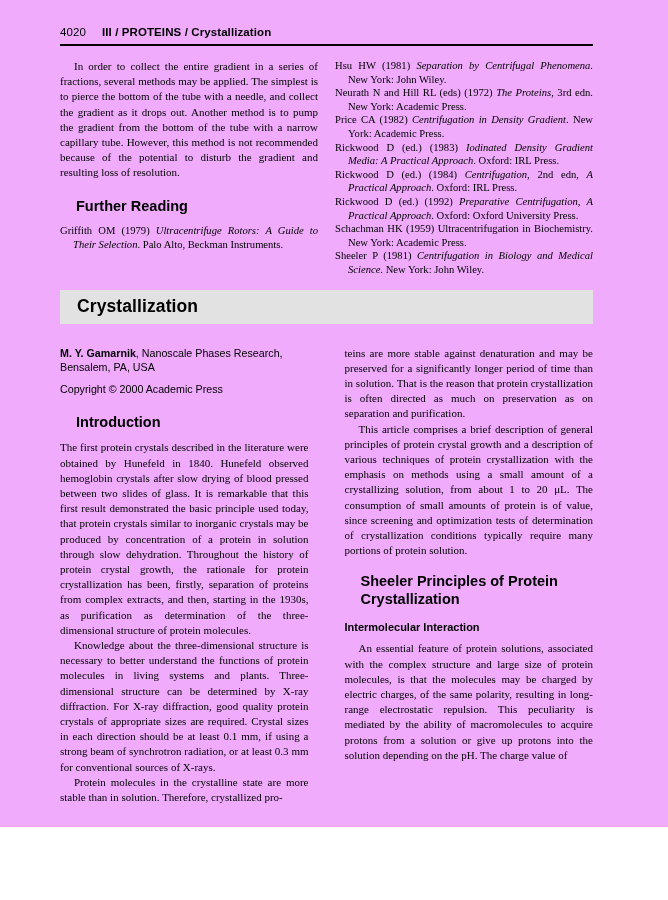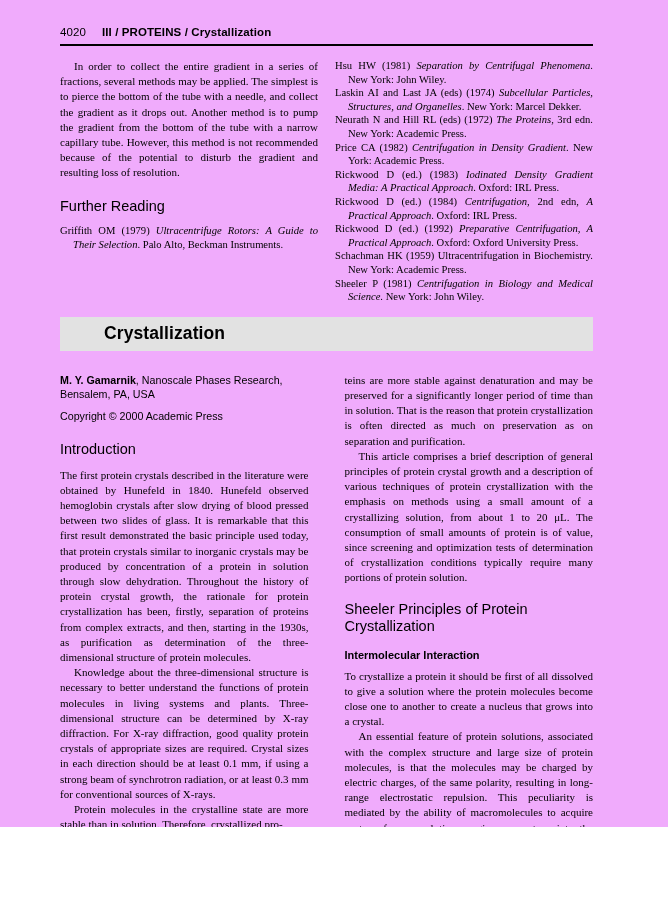--- a/index.html
+++ b/index.html
@@ -35,42 +35,41 @@
   .indent { text-indent: 14px; }
 
   .sans { font-family: "Liberation Sans", sans-serif; }
   .see-also {
     font-size: 10.7px; line-height: 14.2px;
     text-align: justify;
     margin-top: 14px;
   }
   .heading {
     font-family: "Liberation Sans", sans-serif;
-    font-weight: 400; font-size: 14.5px; line-height: 17.5px;
-    margin: 17px 0 9px 0;
+    font-weight: 700; font-size: 14.5px; line-height: 17.5px;
+    margin: 17px 0 9px 16px;
   }
   .ref {
     font-size: 10.6px; line-height: 13.6px;
     padding-left: 13px; text-indent: -13px;
     text-align: justify;
   }
   .top-section { margin-top: 13px; justify-content: space-between; }
 
   .title-band {
     background: #e2e2e2;
     height: 34px;
     display: flex; align-items: center;
     padding-left: 17px;
     margin-top: 13px;
   }
   .title-band h1 {
     font-family: "Liberation Sans", sans-serif;
     font-size: 17.5px; font-weight: 700;
     letter-spacing: .1px;
-    margin-left: 27px;
   }
 
   .article-body { margin-top: 22px; gap: 36px; }
   .author { font-size: 10.7px; line-height: 14.2px; }
   .copyright { font-size: 10.7px; margin-top: 9px; }
   .intro-heading { margin-top: 19px; }
   .subheading {
     font-family: "Liberation Sans", sans-serif;
     font-weight: 700; font-size: 11px;
     margin: 13px 0 8px 0;
@@ -88,21 +87,20 @@
   <div class="rule"></div>
 
   <section class="two-col top-section">
     <div class="col">
       <p class="serif indent">In order to collect the entire gradient in a series of fractions, several methods may be applied. The simplest is to pierce the bottom of the tube with a needle, and collect the gradient as it drops out. Another method is to pump the gradient from the bottom of the tube with a narrow capillary tube. However, this method is not recommended because of the potential to disturb the gradient and resulting loss of resolution.</p>
       <h2 class="heading">Further Reading</h2>
       <p class="serif ref"><span>Griffith OM (1979) </span><span style="font-style: italic;">Ultracentrifuge Rotors: A Guide to Their Selection</span><span>. Palo Alto, Beckman Instruments.</span></p>
     </div>
     <div class="col">
       <p class="serif ref"><span>Hsu HW (1981) </span><span style="font-style: italic;">Separation by Centrifugal Phenomena</span><span>. New York: John Wiley.</span></p>
-      <p class="serif ref"><span>Laskin AI and Last JA (eds) (1974) </span><span style="font-style: italic;">Subcellular Particles, Structures, and Organelles</span><span>. New York: Marcel Dekker.</span></p>
       <p class="serif ref"><span>Neurath N and Hill RL (eds) (1972) </span><span style="font-style: italic;">The Proteins</span><span>, 3rd edn. New York: Academic Press.</span></p>
       <p class="serif ref"><span>Price CA (1982) </span><span style="font-style: italic;">Centrifugation in Density Gradient</span><span>. New York: Academic Press.</span></p>
       <p class="serif ref"><span>Rickwood D (ed.) (1983) </span><span style="font-style: italic;">Iodinated Density Gradient Media: A Practical Approach</span><span>. Oxford: IRL Press.</span></p>
       <p class="serif ref"><span>Rickwood D (ed.) (1984) </span><span style="font-style: italic;">Centrifugation</span><span>, 2nd edn, </span><span style="font-style: italic;">A Practical Approach</span><span>. Oxford: IRL Press.</span></p>
       <p class="serif ref"><span>Rickwood D (ed.) (1992) </span><span style="font-style: italic;">Preparative Centrifugation, A Practical Approach</span><span>. Oxford: Oxford University Press.</span></p>
       <p class="serif ref"><span>Schachman HK (1959) </span><span style="">Ultracentrifugation in Biochemistry</span><span>. New York: Academic Press.</span></p>
       <p class="serif ref"><span>Sheeler P (1981) </span><span style="font-style: italic;">Centrifugation in Biology and Medical Science</span><span>. New York: John Wiley.</span></p>
     </div>
   </section>
 
@@ -117,18 +115,17 @@
       <h2 class="heading intro-heading">Introduction</h2>
       <p class="serif">The first protein crystals described in the literature were obtained by Hunefeld in 1840. Hunefeld observed hemoglobin crystals after slow drying of blood pressed between two slides of glass. It is remarkable that this first result demonstrated the basic principle used today, that protein crystals similar to inorganic crystals may be produced by concentration of a protein in solution through slow dehydration. Throughout the history of protein crystal growth, the rationale for protein crystallization has been, firstly, separation of proteins from complex extracts, and then, starting in the 1930s, as purification as determination of the three-dimensional structure of protein molecules.</p>
       <p class="serif indent">Knowledge about the three-dimensional structure is necessary to better understand the functions of protein molecules in living systems and plants. Three-dimensional structure can be determined by X-ray diffraction. For X-ray diffraction, good quality protein crystals of appropriate sizes are required. Crystal sizes in each direction should be at least 0.1 mm, if using a strong beam of synchrotron radiation, or at least 0.3 mm for conventional sources of X-rays.</p>
       <p class="serif indent">Protein molecules in the crystalline state are more stable than in solution. Therefore, crystallized pro-</p>
     </div>
     <div class="col">
       <p class="serif">teins are more stable against denaturation and may be preserved for a significantly longer period of time than in solution. That is the reason that protein crystallization is often directed as much on preservation as on separation and purification.</p>
       <p class="serif indent">This article comprises a brief description of general principles of protein crystal growth and a description of various techniques of protein crystallization with the emphasis on methods using a small amount of a crystallizing solution, from about 1 to 20 μL. The consumption of small amounts of protein is of value, since screening and optimization tests of determination of crystallization conditions typically require many portions of protein solution.</p>
       <h2 class="heading gpc-heading">Sheeler Principles of Protein Crystallization</h2>
       <h3 class="subheading">Intermolecular Interaction</h3>
-      <p class="serif">To crystallize a protein it should be first of all dissolved to give a solution where the protein molecules become close one to another to create a nucleus that grows into a crystal.</p>
       <p class="serif indent">An essential feature of protein solutions, associated with the complex structure and large size of protein molecules, is that the molecules may be charged by electric charges, of the same polarity, resulting in long-range electrostatic repulsion. This peculiarity is mediated by the ability of macromolecules to acquire protons from a solution or give up protons into the solution depending on the pH. The charge value of</p>
     </div>
   </section>
 
 </div>
 
 </body></html>

